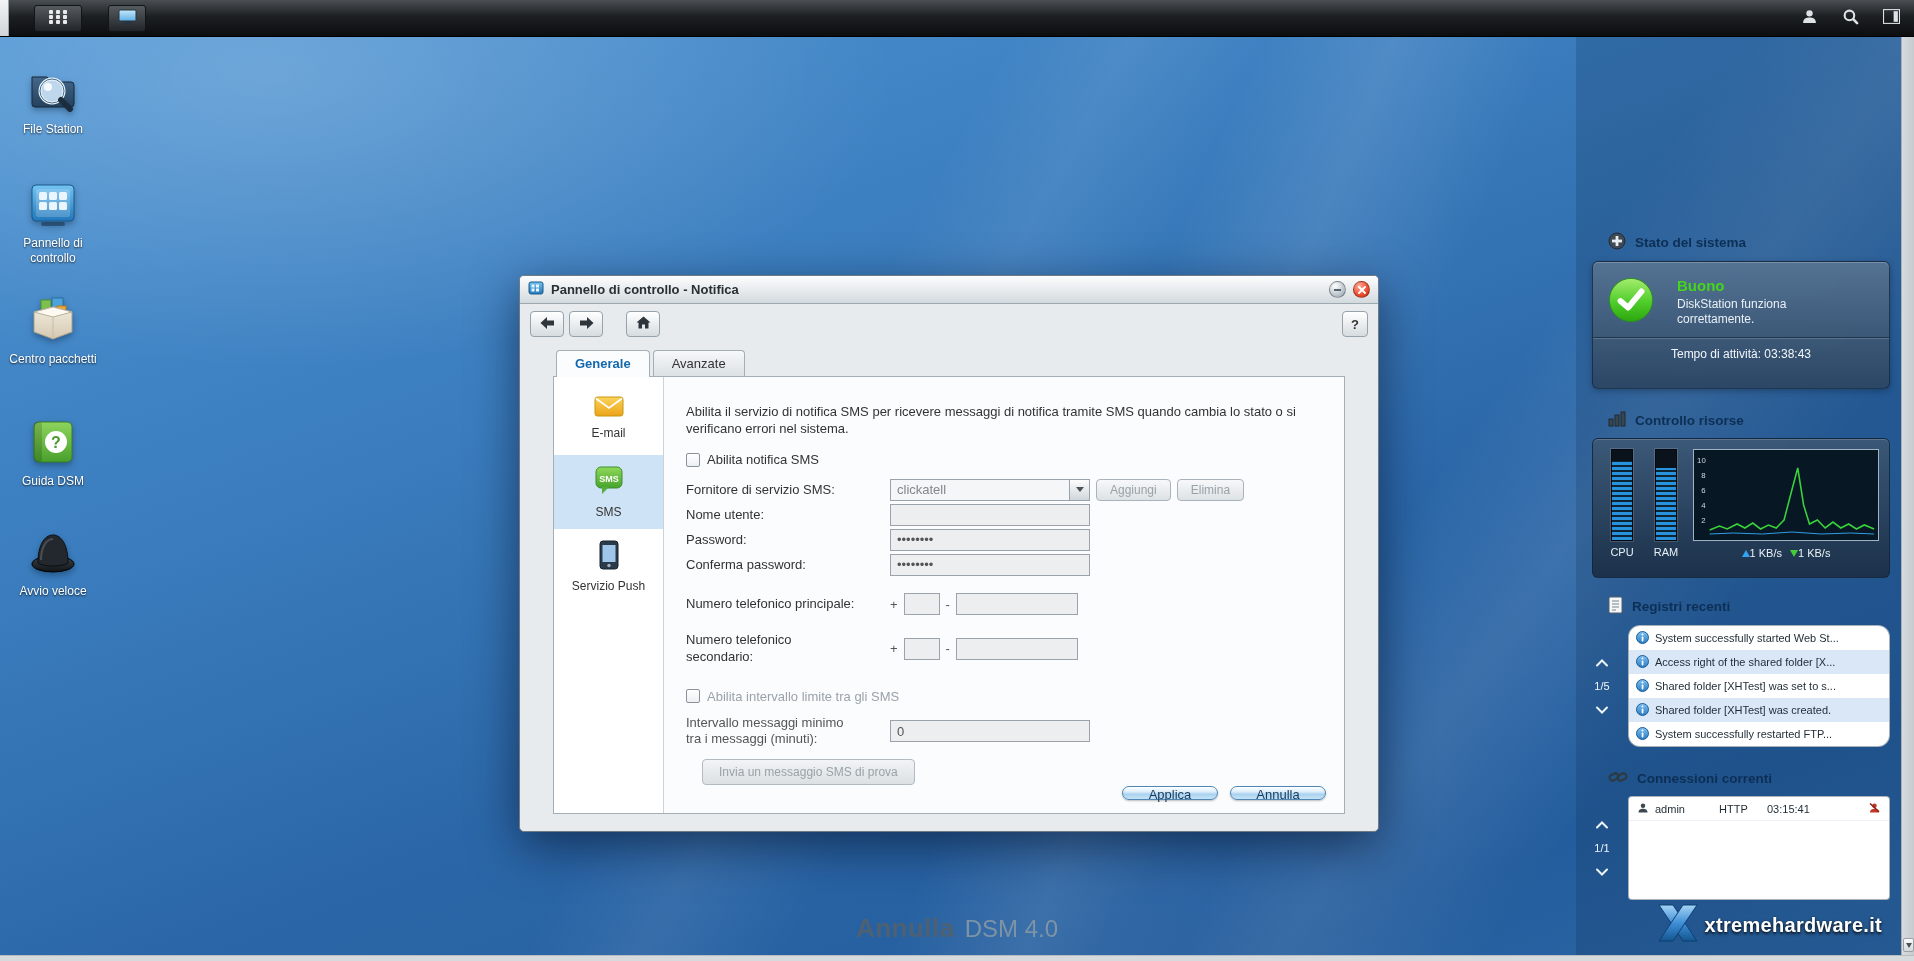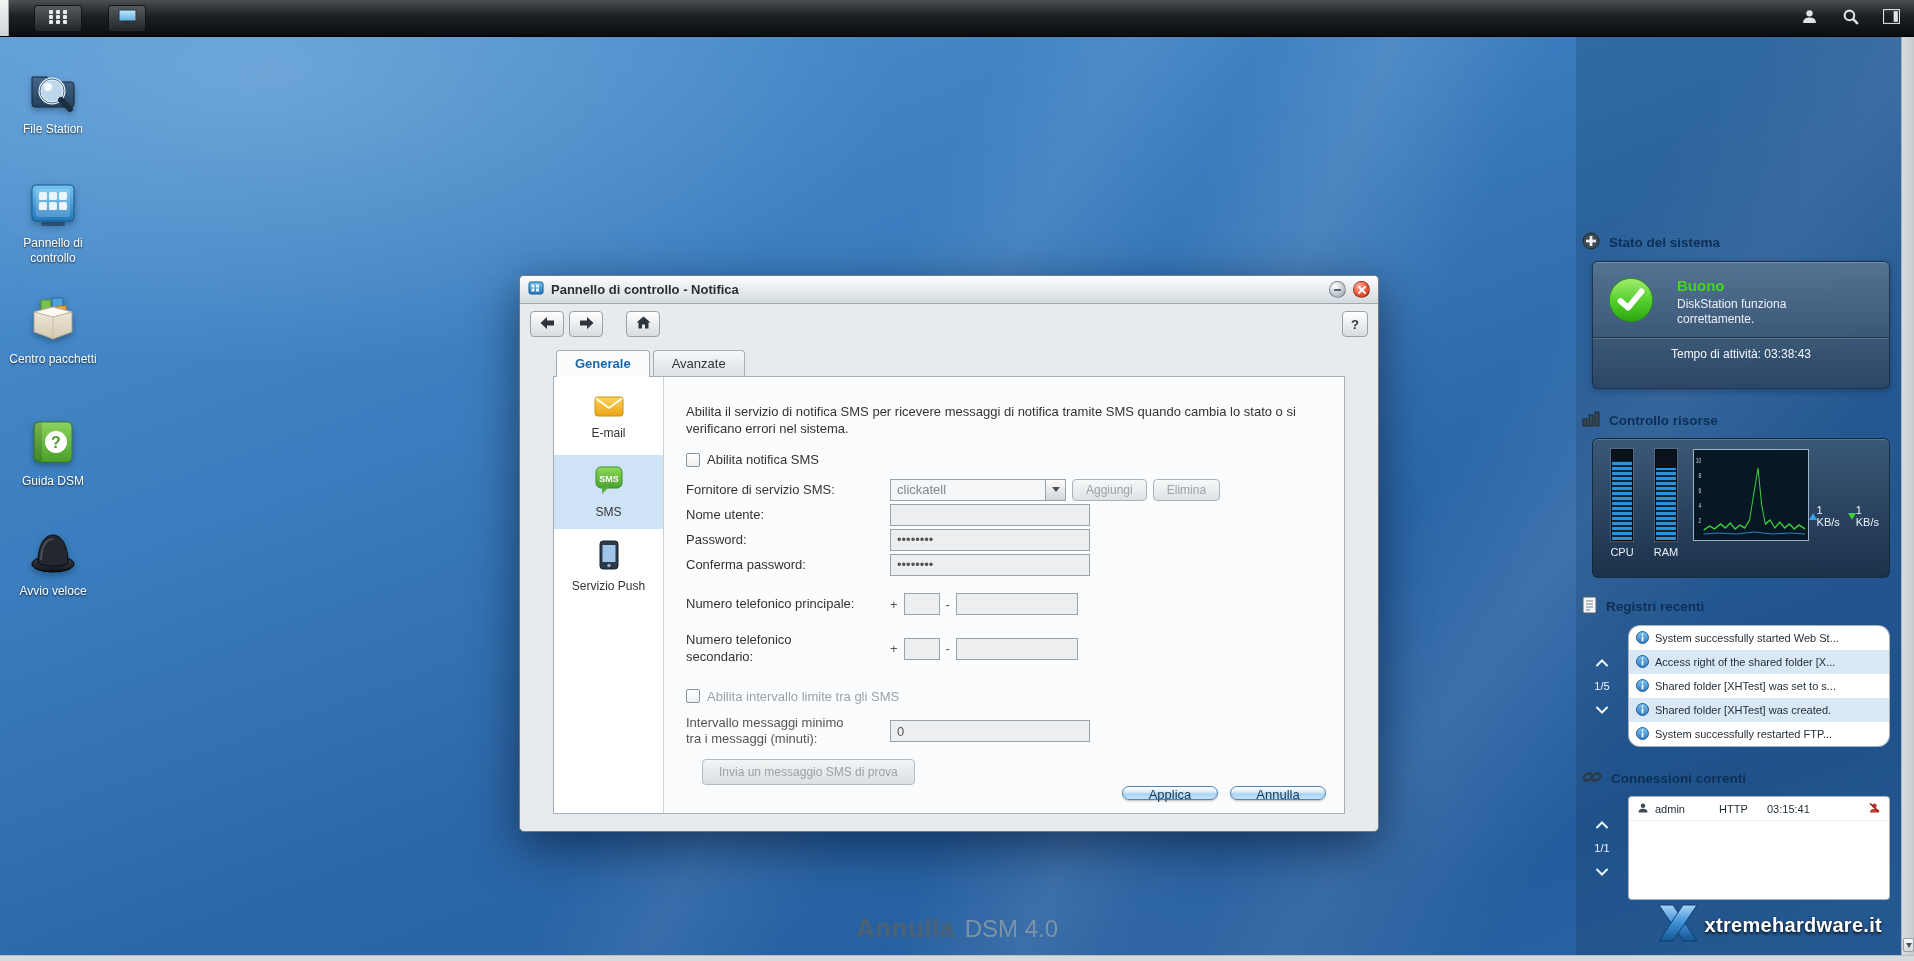--- a/index.html
+++ b/index.html
@@ -81,41 +81,41 @@
   .row { display:flex; align-items:center; min-height:23px; margin-bottom:2px; }
   .row .lbl { width:170px; margin-right:34px; line-height:1.25; flex:none; }
   .row.phone { margin-top:12px; min-height:32px; }
   .row.interval { margin-top:6px; min-height:32px; }
   .row.interval .lbl { color:#555; }
   .fld { display:flex; align-items:center; gap:6px; }
   .input { height:22px; background:#eceeef; border:1px solid #9aa3ab; width:200px;
     display:flex; align-items:center; padding:0 6px; color:#555; font-size:13px; }
   .input.code { width:36px; }
   .input.num { width:122px; }
-  .select { width:176px; height:22px; background:#f4f6f7; border:1px solid #9aa3ab;
+  .select { width:200px; height:22px; background:#f4f6f7; border:1px solid #9aa3ab;
     display:flex; align-items:stretch; cursor:pointer; }
   .sel-text { flex:1; padding:0 6px; color:#80878d; display:flex; align-items:center; }
   .sel-btn { width:20px; border-left:1px solid #9aa3ab; background:linear-gradient(#fdfdfd,#cfd6db);
     display:flex; align-items:center; justify-content:center; }
   .tri-sm { width:0; height:0; border-left:4px solid transparent; border-right:4px solid transparent;
     border-top:5px solid #4a5258; }
   .btn-sm { height:22px; padding:0 13px; border:1px solid #aab3ba; border-radius:4px;
     background:linear-gradient(#f7f8f9,#dde2e5); color:#9aa2a9; font-size:12px; cursor:pointer; }
   .plusdash { color:#555; }
   .test-btn { margin:10px 0 0 16px; height:26px; padding:0 16px; font-size:12px; color:#9aa2a9;
     border:1px solid #b3bac0; border-radius:4px; background:linear-gradient(#f2f4f5,#dbe0e3); cursor:pointer; }
   .actions { position:absolute; right:18px; bottom:13px; display:flex; gap:12px; }
   .btn-blue { min-width:96px; height:14px; border-radius:14px; border:1px solid #4f86b4;
     background:linear-gradient(180deg,#ffffff 0%,#dceefb 40%,#a9d2ef 60%,#c7e3f7 100%);
     color:#16395c; font-size:13px; cursor:pointer; box-shadow:0 1px 2px rgba(0,0,0,0.25); }
 
   
   .widgets { position:absolute; top:0; bottom:0; left:1576px; width:326px;
     background:rgba(16,42,72,0.20); padding-top:195px; }
-  .w-head { display:flex; align-items:center; gap:9px; padding-left:6px;
+  .w-head { display:flex; align-items:center; gap:9px; padding-left:32px;
     color:#0d2f55; font-weight:bold; font-size:13.5px; }
   .h-res { margin-top:22px; } .h-logs { margin-top:18px; } .h-conn { margin-top:22px; }
   .w-box { margin:8px 12px 0 16px; border-radius:6px; }
   .status-box { height:128px; padding:14px 14px 0;
     background:linear-gradient(180deg, rgba(86,115,146,0.95), rgba(44,70,99,0.97));
     border:1px solid rgba(20,40,62,0.8);
     box-shadow:inset 0 1px 0 rgba(255,255,255,0.22), 0 2px 6px rgba(0,10,25,0.3); }
   .status-row { display:flex; gap:22px; align-items:flex-end; }
   .status-title { color:#45d51c; font-weight:bold; font-size:15px; }
   .status-detail { color:#e9f0f6; font-size:12px; margin-top:3px; width:170px; line-height:1.3; }
@@ -125,21 +125,21 @@
 
   .res-box { height:140px; padding:10px 10px 0 12px; display:flex; gap:10px;
     background:linear-gradient(180deg, rgba(60,88,118,0.95), rgba(28,48,72,0.97));
     border:1px solid rgba(18,36,56,0.85); box-shadow:inset 0 1px 0 rgba(255,255,255,0.18); }
   .meter { display:flex; flex-direction:column; align-items:center; width:34px; }
   .meter-bar { width:22px; height:92px; background:#0a131c; border:1px solid #05080c;
     box-shadow:0 0 0 1px rgba(255,255,255,0.14); position:relative; overflow:hidden; }
   .meter-fill { position:absolute; bottom:0; left:0; right:0;
     background:repeating-linear-gradient(to top,#2892dd 0 3px,#0d2435 3px 5px); }
   .meter-label { color:#e8eff5; font-size:11px; margin-top:5px; }
-  .graph-col { flex:1; display:flex; }
+  .graph-col { flex:1; display:flex; flex-direction:column; }
   .graph { width:100%; height:92px; background:#081724; border:1px solid #9fb3c5; }
   .traffic { display:flex; align-items:center; justify-content:center; 
     color:#eaf2f8; font-size:11px; margin-top:6px; }
   .tri-up { width:0; height:0; border-left:4px solid transparent; border-right:4px solid transparent;
     border-bottom:7px solid #35a4f0; }
   .tri-dn { width:0; height:0; border-left:4px solid transparent; border-right:4px solid transparent;
     border-top:7px solid #45cc39; margin-left:8px; }
 
   .list-wrap { display:flex; margin-top:8px; }
   .gutter { width:52px; display:flex; flex-direction:column; align-items:center; justify-content:center;

